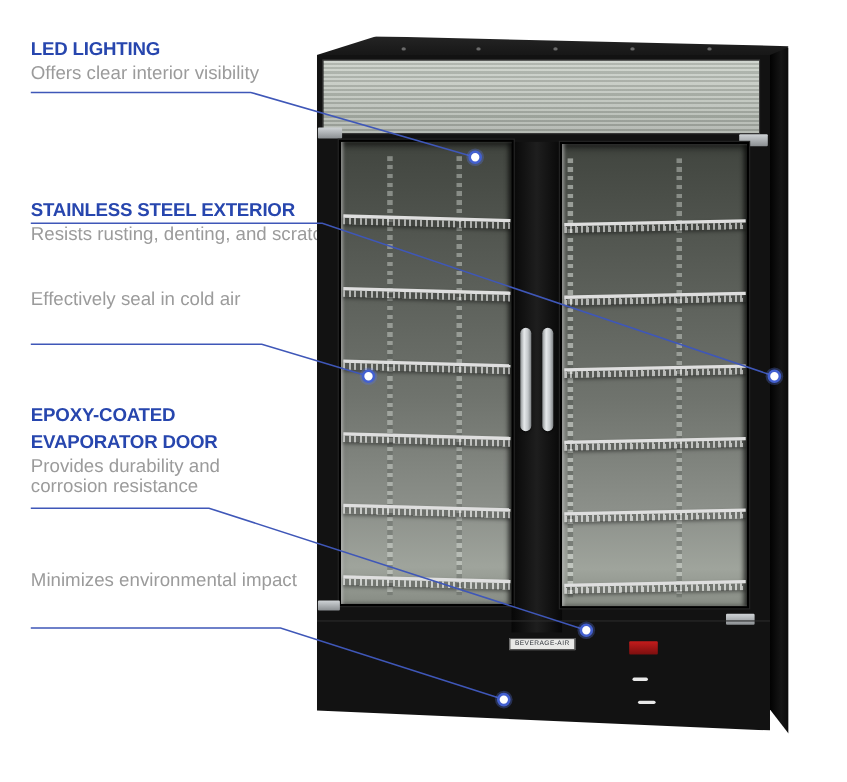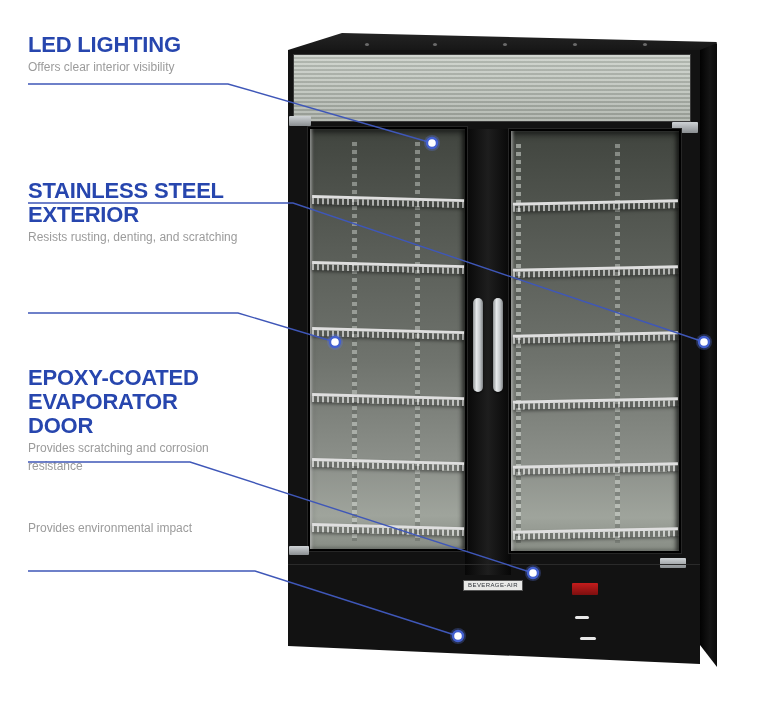--- a/index.html
+++ b/index.html
@@ -14,25 +14,25 @@
   body{
     position:relative;
     width:770px;height:711px;
     background:#ffffff;
     font-family:"Liberation Sans",sans-serif;
     overflow:hidden;
   }
   
   .callout{position:absolute;left:28px;width:300px;z-index:2;}
   .callout h3{
-    font-size:22px;line-height:24px;font-weight:bold;
+    font-size:17px;line-height:24px;font-weight:bold;
     letter-spacing:-0.2px;color:var(--heading-color);
   }
   .callout p{
-    font-size:12px;line-height:18px;
+    font-size:17px;line-height:18px;
     color:var(--description-color);margin-top:1px;
   }
   #callout-led{top:33px;}
   #callout-steel{top:155px;margin-top:24px;}
   #callout-gaskets{top:262px;}
   #callout-epoxy{top:366px;width:200px;}
   #callout-r290{top:518px;}
   
   #connectors{position:absolute;left:0;top:0;z-index:10;pointer-events:none;}
   
@@ -157,27 +157,28 @@
 
 <div class="callout" id="callout-led">
   <h3>LED LIGHTING</h3>
   <p>Offers clear interior visibility</p>
 </div>
 <div class="callout" id="callout-steel">
   <h3>STAINLESS STEEL EXTERIOR</h3>
   <p>Resists rusting, denting, and scratching</p>
 </div>
 <div class="callout" id="callout-gaskets">
+  <p>Effectively seal in cold air</p>
 </div>
 <div class="callout" id="callout-epoxy">
   <h3>EPOXY-COATED EVAPORATOR DOOR</h3>
-  <p>Provides scratching and corrosion resistance</p>
+  <p>Provides durability and corrosion resistance</p>
 </div>
 <div class="callout" id="callout-r290">
-  <p>Provides environmental impact</p>
+  <p>Minimizes environmental impact</p>
 </div>
 
 <div class="fridge">
   <div class="f-topface">
     <span class="screw"></span>
     <span class="screw"></span>
     <span class="screw"></span>
     <span class="screw"></span>
     <span class="screw"></span>
   </div>

